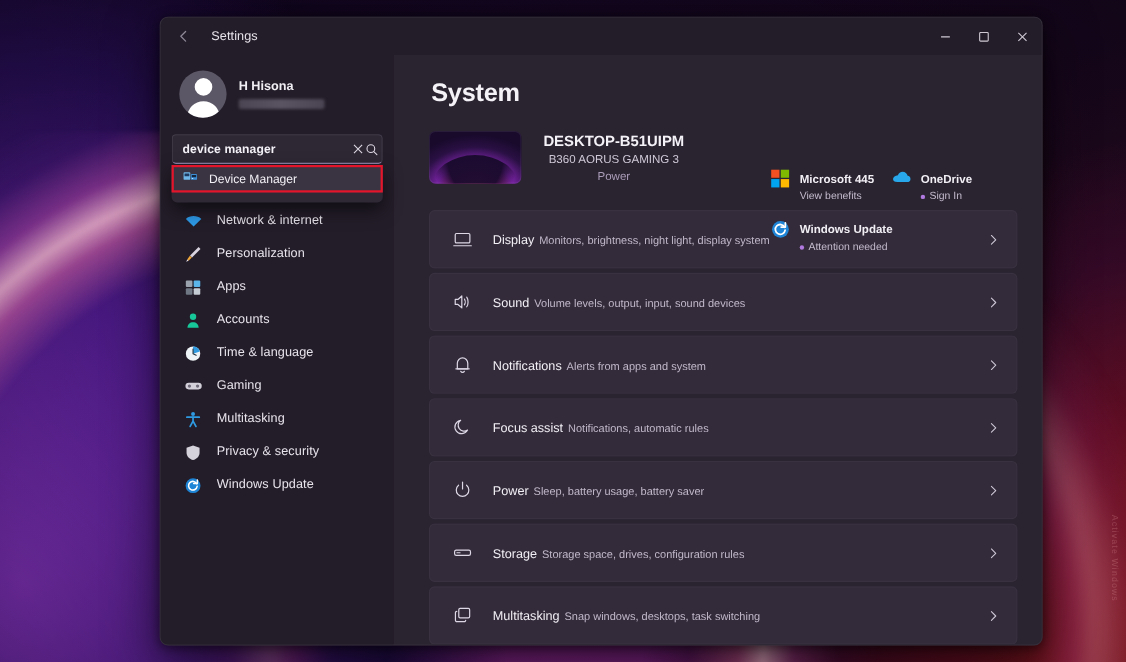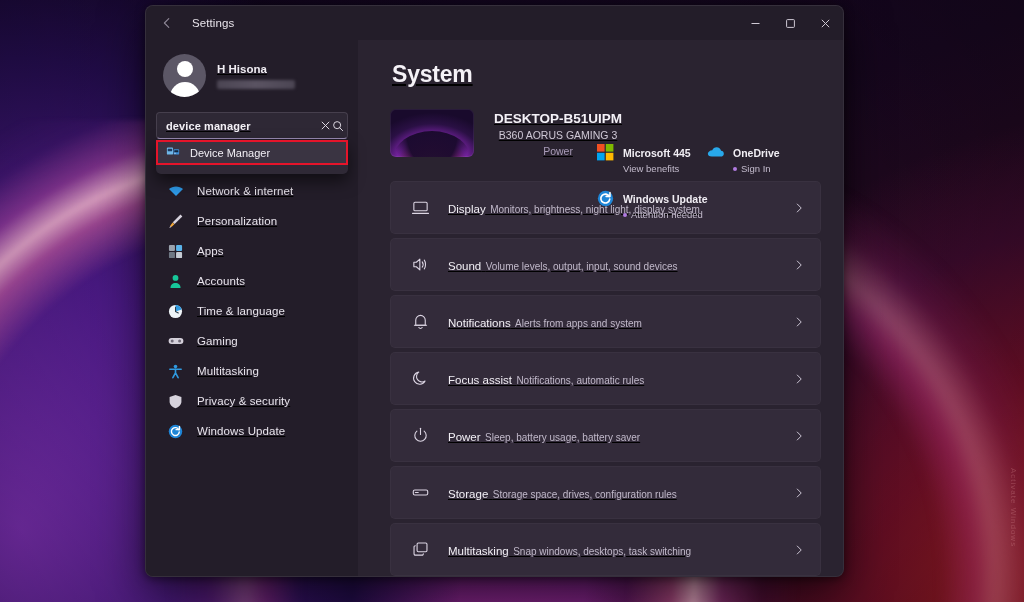--- a/index.html
+++ b/index.html
@@ -48,22 +48,22 @@
   #wp-watermark {
     position: absolute; right: 6px; top: 468px;
     writing-mode: vertical-rl;
     font-size: 8px; letter-spacing: 1px;
     color: rgba(255,190,190,0.22);
     white-space: nowrap;
   }
 
   
   #settings-window {
-    position: absolute; left: 145px; top: 5px;
-    width: 699px; height: 572px;
+    position: absolute; left: 145px; top: 15px;
+    width: 803px; height: 572px;
     background: #2a2330;
     border-radius: 8px;
     box-shadow: 0 16px 46px rgba(0,0,0,0.62), 0 2px 10px rgba(0,0,0,0.5);
     overflow: hidden;
     display: flex; flex-direction: column;
     border: 1px solid rgba(255,255,255,0.055);
   }
 
   
   #titlebar {
@@ -83,21 +83,21 @@
   }
   #win-controls { margin-left: auto; display: flex; height: 34px; }
   .wc {
     width: 35px; height: 34px; display: flex;
     align-items: center; justify-content: center;
     color: #cfc9d4;
   }
   .wc svg { display: block; }
 
   
-  #win-body { flex: 1; display: flex; min-height: 0; position: relative; text-decoration: underline; }
+  #win-body { flex: 1; display: flex; min-height: 0; position: relative; }
 
   
   #sidebar {
     width: 212px; flex: 0 0 212px;
     background: #231d29;
     padding: 0 10px;
     position: relative;
   }
   #account {
     display: flex; align-items: center; gap: 11px;

